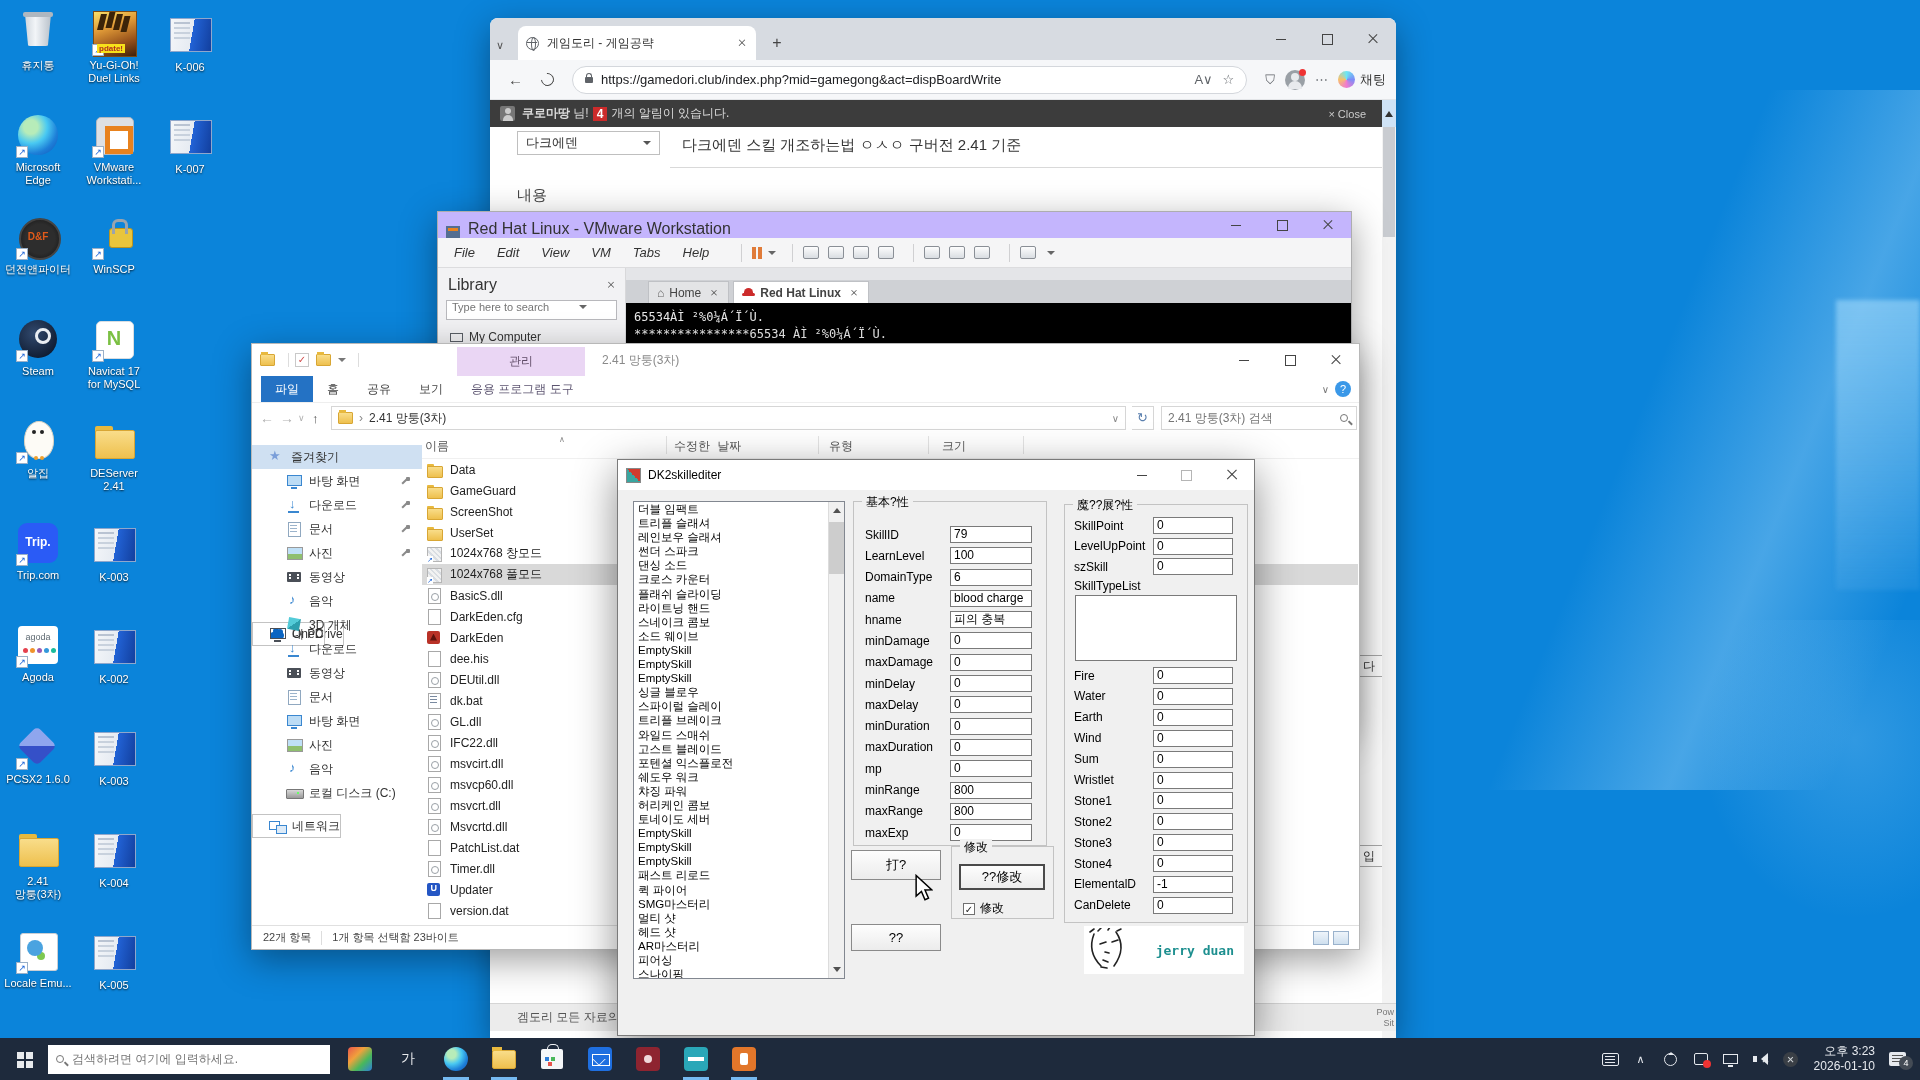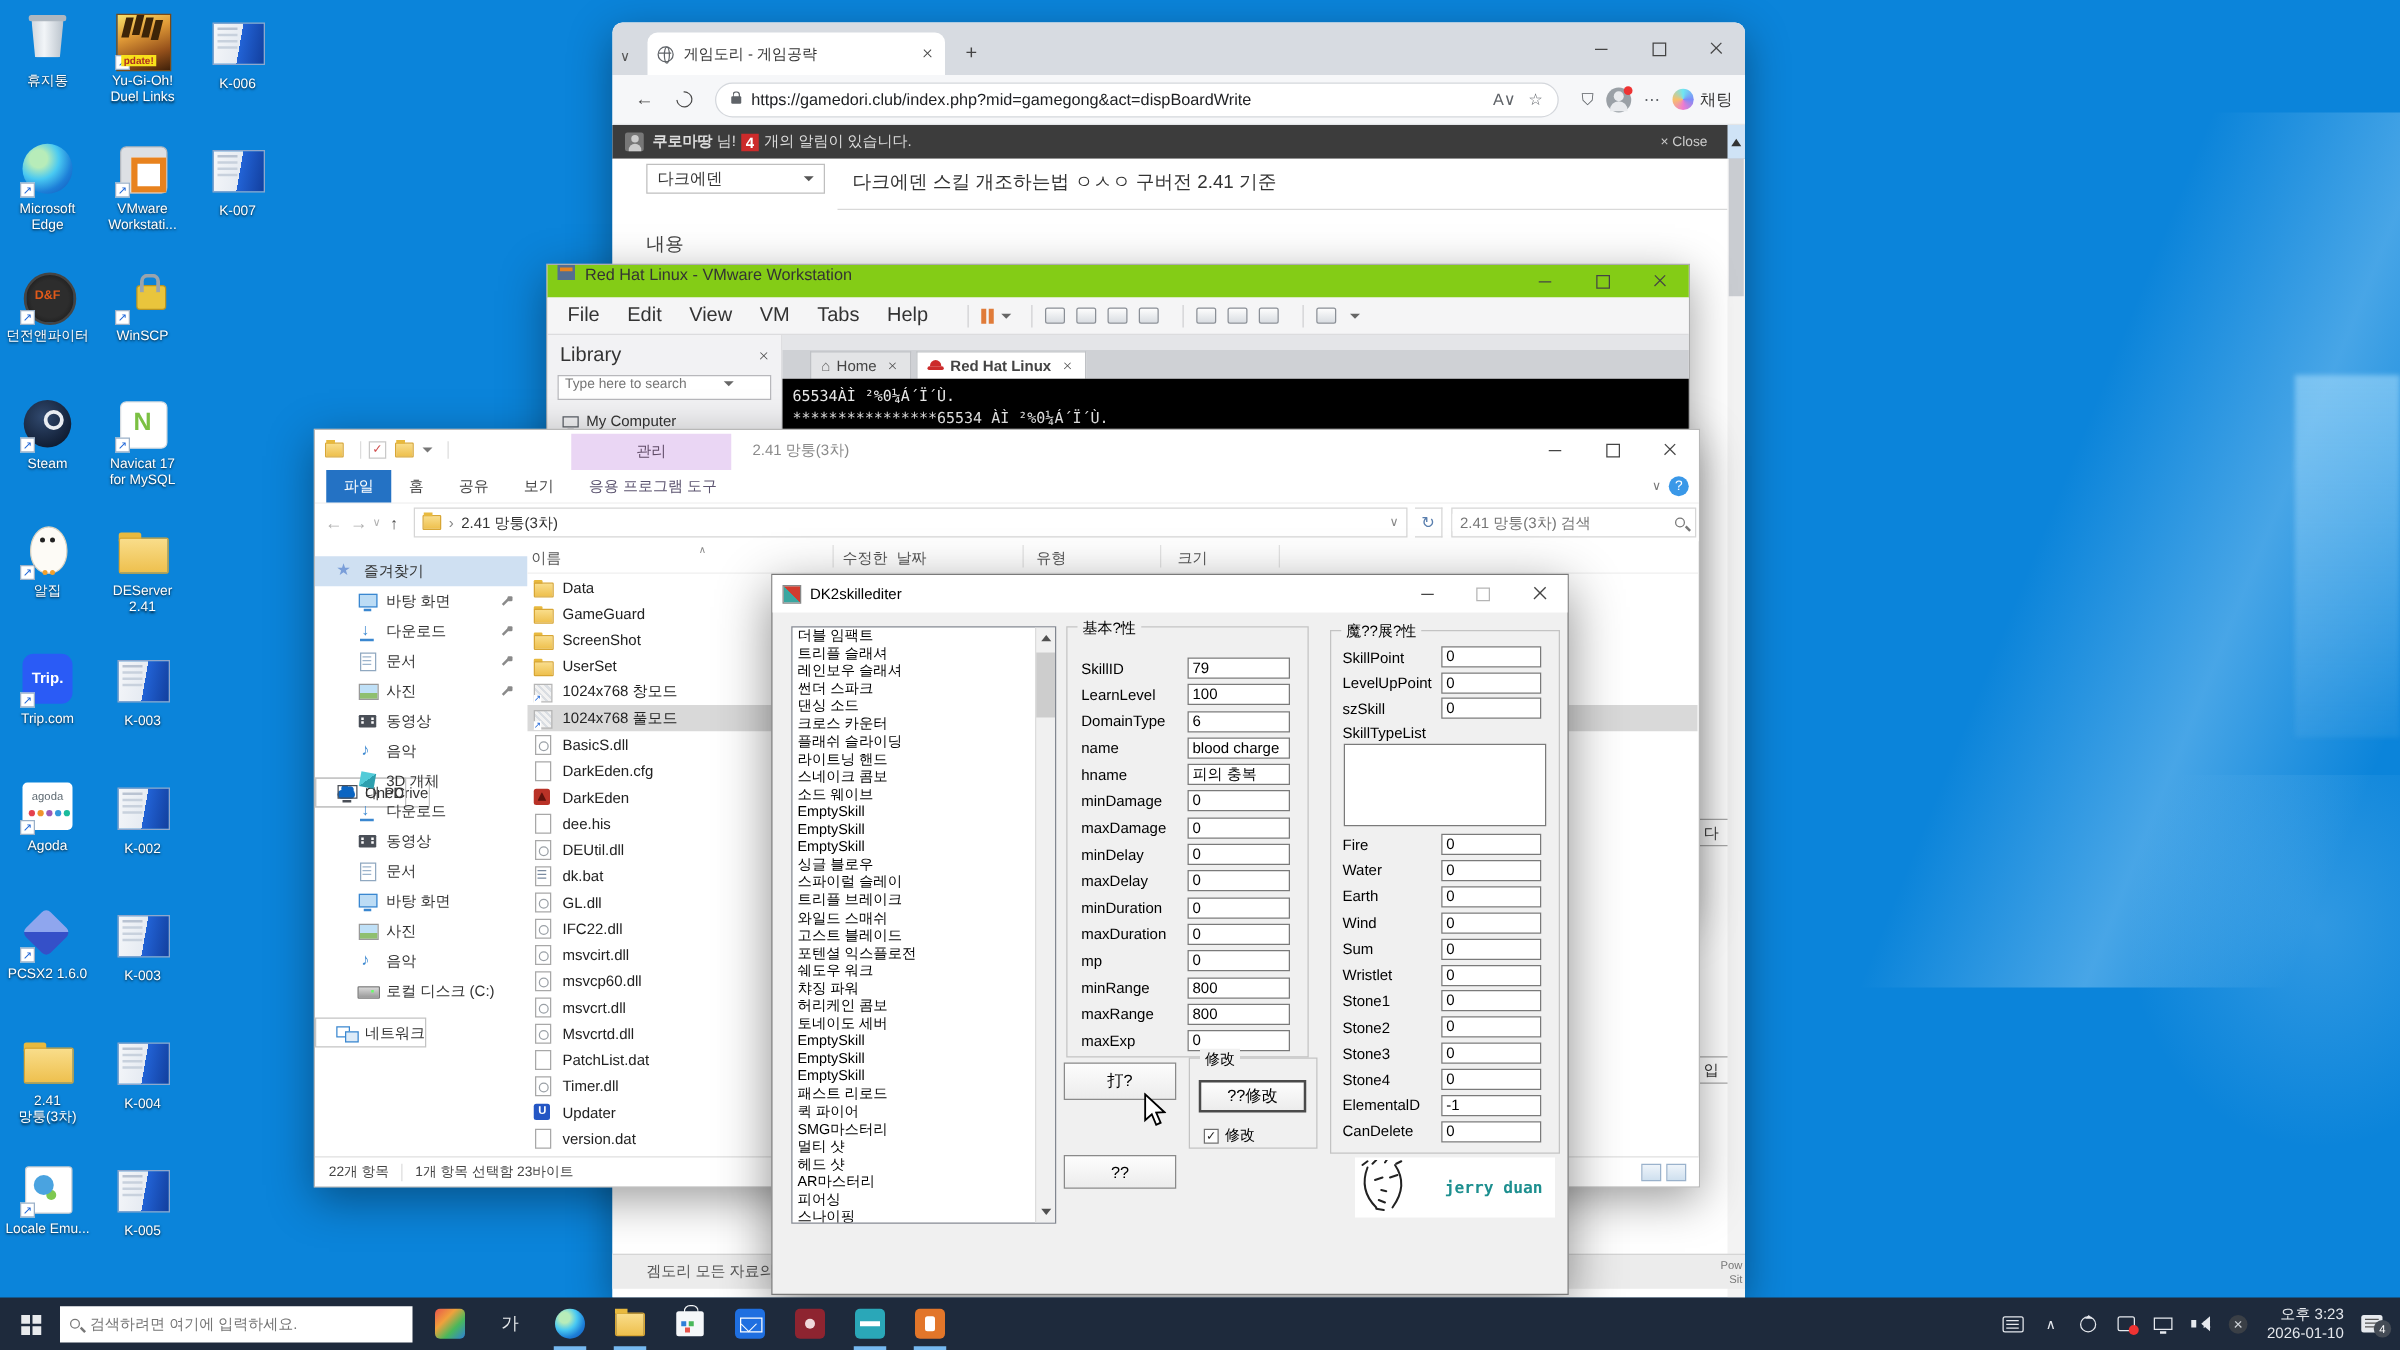--- a/index.html
+++ b/index.html
@@ -121,25 +121,25 @@
   .bscroll { position:absolute; right:0; top:0; width:14px; height:100%; background:#f3f3f3; }
   .bscroll .thumb { position:absolute; left:1px; top:0; width:12px; height:110px; background:#c9ccd1; }
   .chip { position:absolute; width:26px; height:22px; background:#fff; border:1px solid #aaa; font-size:12px; color:#333;
       display:flex; align-items:center; padding-left:4px; overflow:hidden; }
   .b-footer { position:absolute; left:0; bottom:7px; width:100%; height:28px; background:#ececec; border-top:1px solid #d5d5d5;
       font-size:12px; color:#555; display:flex; align-items:center; padding-left:27px; }
   .frag { position:absolute; right:2px; font-size:9px; color:#777; }
 
   
   #vmware { left:437px; top:211px; width:915px; height:520px; background:#f0f0f2; }
-  .v-title { height:26px; background:#84cc16; display:flex; align-items:flex-start; font-size:13px; color:#333; }
+  .v-title { height:26px; background:#c4b5fd; display:flex; align-items:flex-end; font-size:16px; color:#333; }
   .v-ticon { width:14px; height:12px; margin:0 8px 0 8px; background:#546e91; position:relative; }
   .v-ticon::before { content:""; position:absolute; left:2px; top:2px; width:10px; height:3px; background:#e8821e; }
   .v-controls { margin-left:auto; height:100%; display:flex; }
-  .v-menubar { height:30px; background:#f5f5f6; border-bottom:1px solid #dcdcde; display:flex; align-items:center; padding-left:16px; font-size:16px; color:#333; }
+  .v-menubar { height:30px; background:#f5f5f6; border-bottom:1px solid #dcdcde; display:flex; align-items:center; padding-left:16px; font-size:13px; color:#333;font-style:italic; }
   .v-menubar .mi { margin-right:22px; }
   .v-sep { width:1px; height:18px; background:#d0d0d2; margin:0 10px; }
   .pausebtn { display:flex; align-items:center; }
   .pausebtn .bars { width:4px; height:12px; background:#e07b39; box-shadow:6px 0 0 #e07b39; margin-right:10px; }
   .ddtri { width:0; height:0; border:4px solid transparent; border-top-color:#666; margin:4px 6px 0 2px; }
   .v-tool { width:16px; height:13px; border:1px solid #8a8f96; background:linear-gradient(#fdfdfd,#d9dde2); margin-right:9px; border-radius:2px; }
   .v-library { position:absolute; left:0; top:56px; bottom:0; width:188px; background:#f2f2f4; border-right:1px solid #d8d8da; }
   .v-lhead { display:flex; align-items:center; font-size:16px; color:#333; padding:8px 8px 6px 10px; }
   .v-lhead .xmark { transform:scale(.65); margin-left:auto; }
   .v-search { margin:0 8px; height:20px; background:#fff; border:1px solid #b8b8bc; display:flex; align-items:flex-start; }

